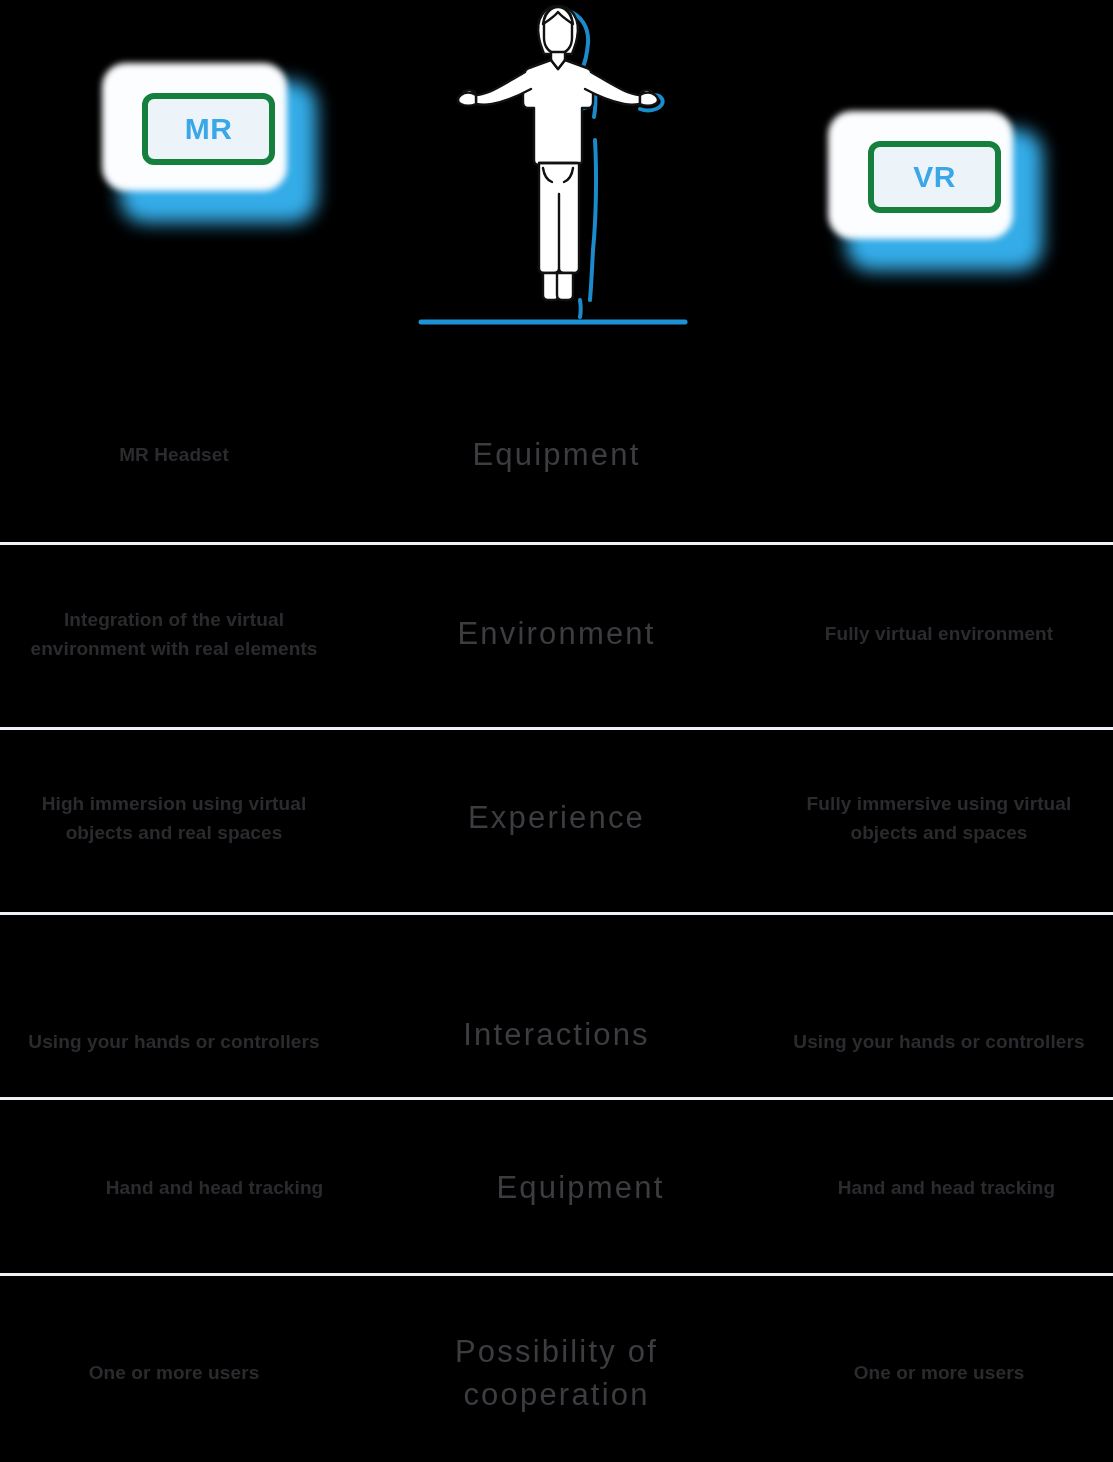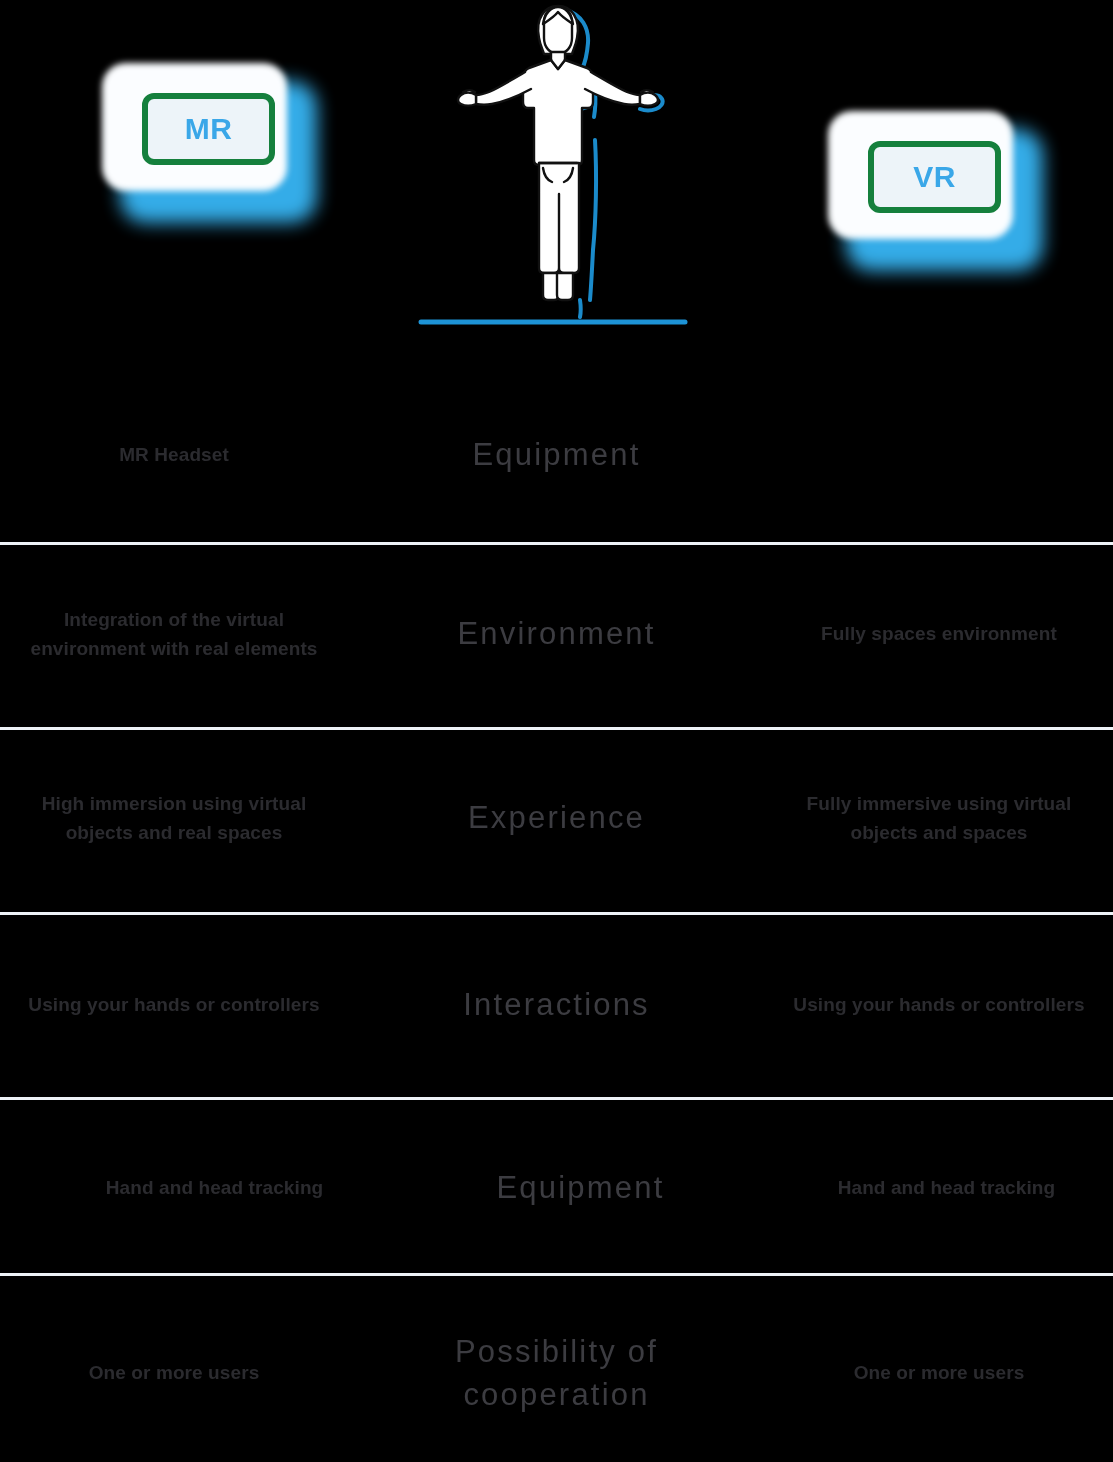--- a/index.html
+++ b/index.html
@@ -207,32 +207,32 @@
 
     <div class="row" style="top:424px;height:62px;">
       <div class="cell side">MR Headset</div>
       <div class="cell mid">Equipment</div>
     </div>
     <div class="divider" style="top:542px;"></div>
 
     <div class="row" style="top:582px;height:104px;">
       <div class="cell side">Integration of the virtual environment with real elements</div>
       <div class="cell mid">Environment</div>
-      <div class="cell side">Fully spaces environment</div>
+      <div class="cell side">Fully virtual environment</div>
     </div>
     <div class="divider" style="top:727px;"></div>
 
     <div class="row" style="top:766px;height:104px;">
       <div class="cell side">High immersion using virtual objects and real spaces</div>
       <div class="cell mid">Experience</div>
       <div class="cell side">Fully immersive using virtual objects and spaces</div>
     </div>
     <div class="divider" style="top:912px;"></div>
 
-    <div class="row" style="top:954px;height:102px;">
+    <div class="row" style="top:954px;height:102px;align-items:flex-end;">
       <div class="cell side">Using your hands or controllers</div>
       <div class="cell mid">Interactions</div>
       <div class="cell side">Using your hands or controllers</div>
     </div>
     <div class="divider" style="top:1097px;"></div>
 
     <div class="row" style="top:1156px;height:64px;padding-left:48px;">
       <div class="cell side">Hand and head tracking</div>
       <div class="cell mid">Equipment</div>
       <div class="cell side">Hand and head tracking</div>

